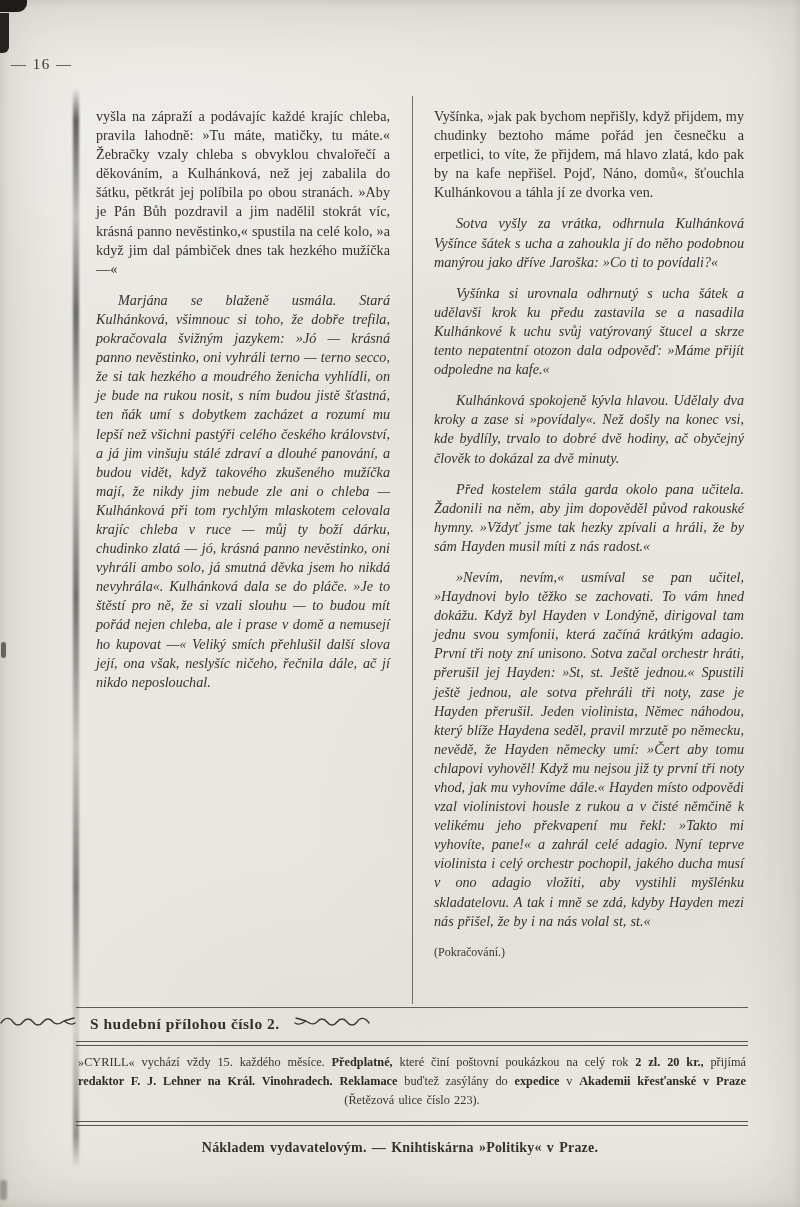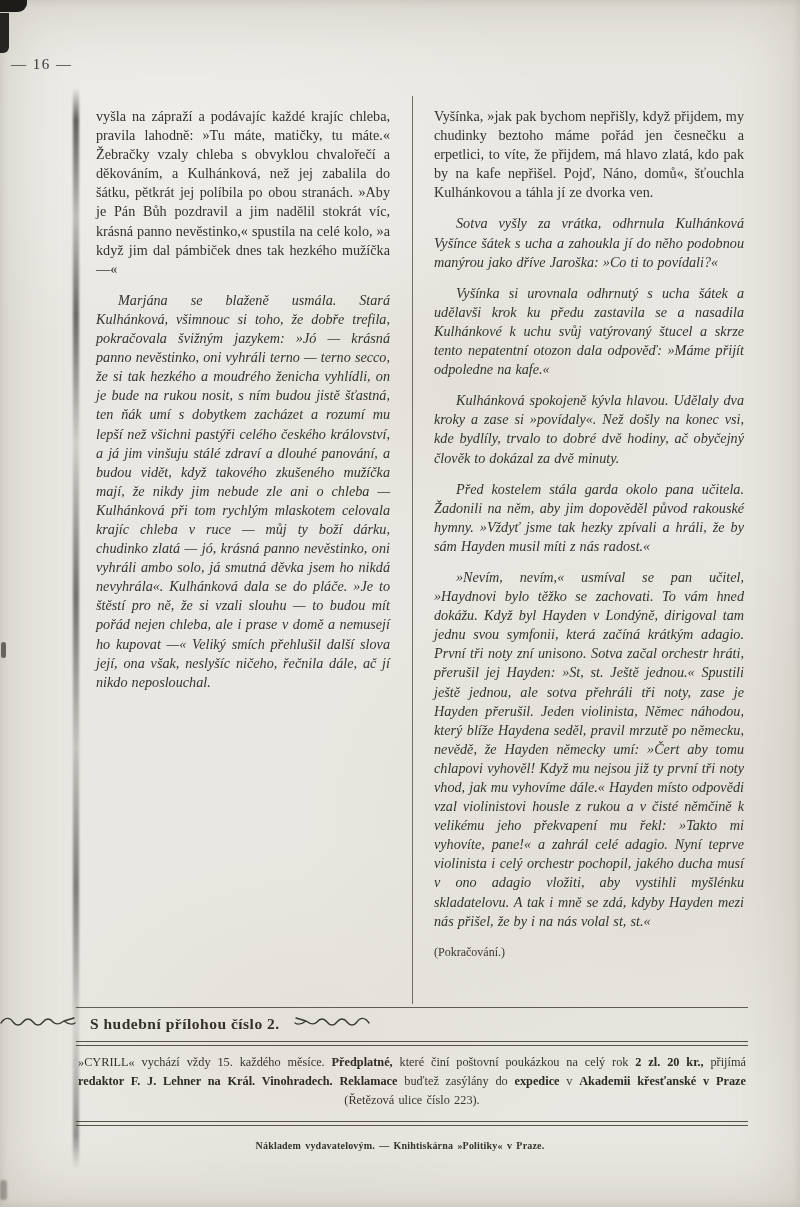--- a/index.html
+++ b/index.html
@@ -62,21 +62,21 @@
   .rule-double-1{top:1041px;}
   .rule-double-2{top:1121px;}
   .imprint{
     position:absolute;left:78px;top:1053px;width:668px;
     font-size:12.3px;line-height:19px;color:#38352f;
     text-align:justify;text-align-last:center;word-spacing:1.2px;
   }
   .imprint b{color:#2e2b26;}
   .colophon{
     position:absolute;top:1140px;left:0;width:100%;text-align:center;
-    font-size:10px;font-weight:bold;color:#36332e;word-spacing:1.5px;letter-spacing:0.2px;
+    font-size:14px;font-weight:bold;color:#36332e;word-spacing:1.5px;letter-spacing:0.2px;
   }
 </style>
 </head>
 <body>
 
 <div class="page">
 
   <div class="corner-mark-1"></div>
   <div class="corner-mark-2"></div>
   <div class="gutter-streak"></div>

